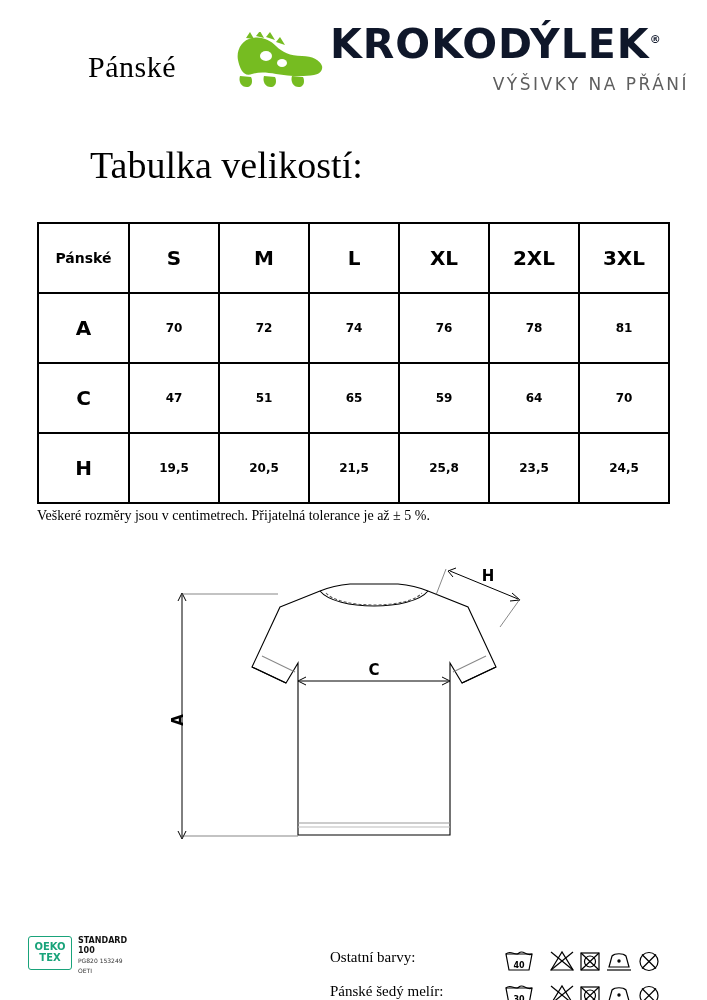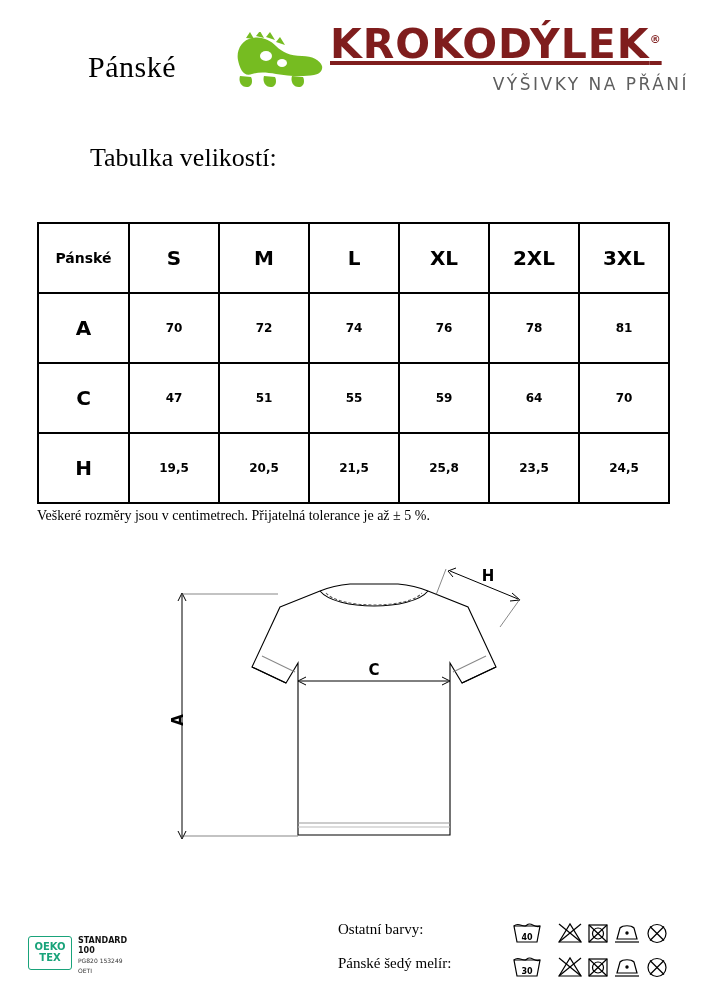--- a/index.html
+++ b/index.html
@@ -45,24 +45,23 @@
     width: 92px;
     height: 58px;
   }
   .logo-word {
     position: absolute;
     left: 98px;
     top: 8px;
     font-family: "DejaVu Sans", sans-serif;
     font-weight: bold;
     font-size: 41px;
-    color: #7f1d1d;
+    color: #0f172a;
     letter-spacing: 1px;
     white-space: nowrap;
-    text-decoration: underline;
   }
   .logo-reg {
     font-size: 11px;
     vertical-align: super;
   }
   .logo-sub {
     position: absolute;
     right: 3px;
     top: 62px;
     font-family: "DejaVu Sans", sans-serif;
@@ -70,21 +69,21 @@
     letter-spacing: 2.5px;
     color: #5e5e5e;
     white-space: nowrap;
   }
 
   
   .section-title {
     position: absolute;
     left: 90px;
     top: 143px;
-    font-size: 26px;
+    font-size: 38px;
     font-family: "Liberation Serif", serif;
   }
 
   
   .size-table {
     position: absolute;
     left: 37px;
     top: 222px;
     width: 633px;
     border-collapse: collapse;
@@ -170,23 +169,24 @@
 
   .care-block {
     position: absolute;
     left: 330px;
     top: 915px;
     width: 360px;
     height: 70px;
   }
   .care-row {
     position: absolute;
-    left: 8px;
+    left: 0;
     width: 360px;
     height: 30px;
+    margin-top: 28px;
   }
   .care-row.r1 { top: 2px; }
   .care-row.r2 { top: 36px; }
   .care-label {
     position: absolute;
     left: 0; top: 4px;
     font-family: "Liberation Serif", serif;
     font-size: 15px;
   }
   .care-icons {
@@ -245,21 +245,21 @@
       <td class="val">72</td>
       <td class="val">74</td>
       <td class="val">76</td>
       <td class="val">78</td>
       <td class="val">81</td>
     </tr>
     <tr>
       <td class="rowlabel">C</td>
       <td class="val">47</td>
       <td class="val">51</td>
-      <td class="val">55</td>
+      <td class="val">65</td>
       <td class="val">59</td>
       <td class="val">64</td>
       <td class="val">70</td>
     </tr>
     <tr>
       <td class="rowlabel">H</td>
       <td class="val">19,5</td>
       <td class="val">20,5</td>
       <td class="val">21,5</td>
       <td class="val">25,8</td>

